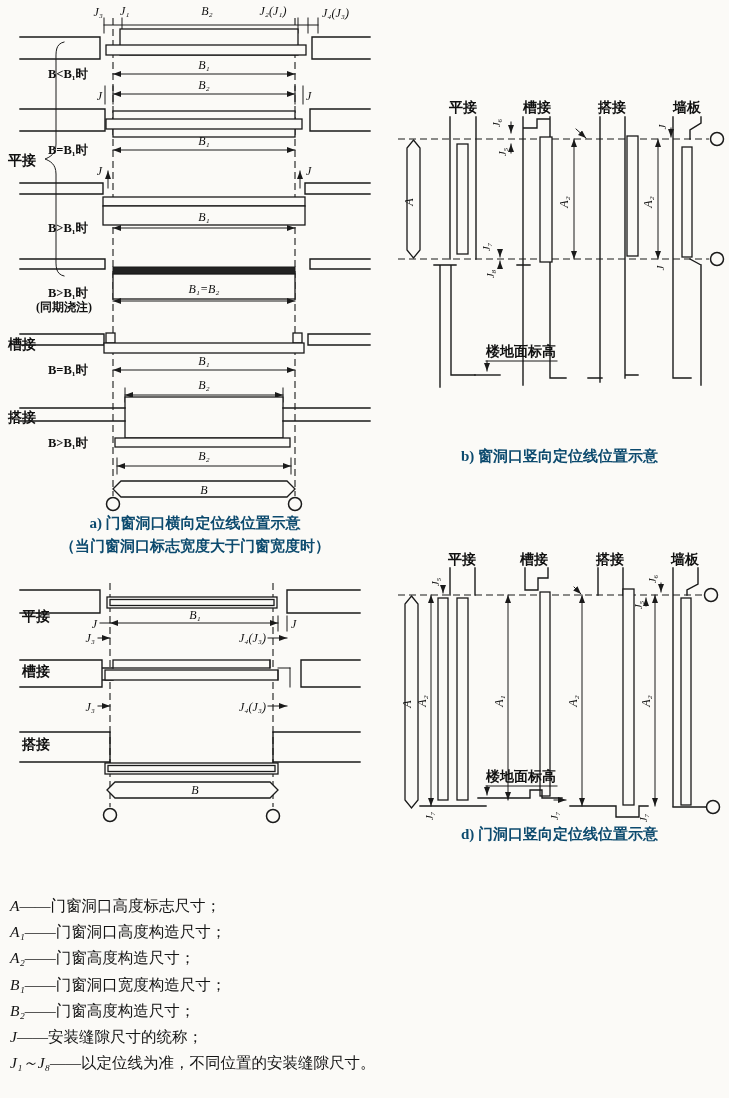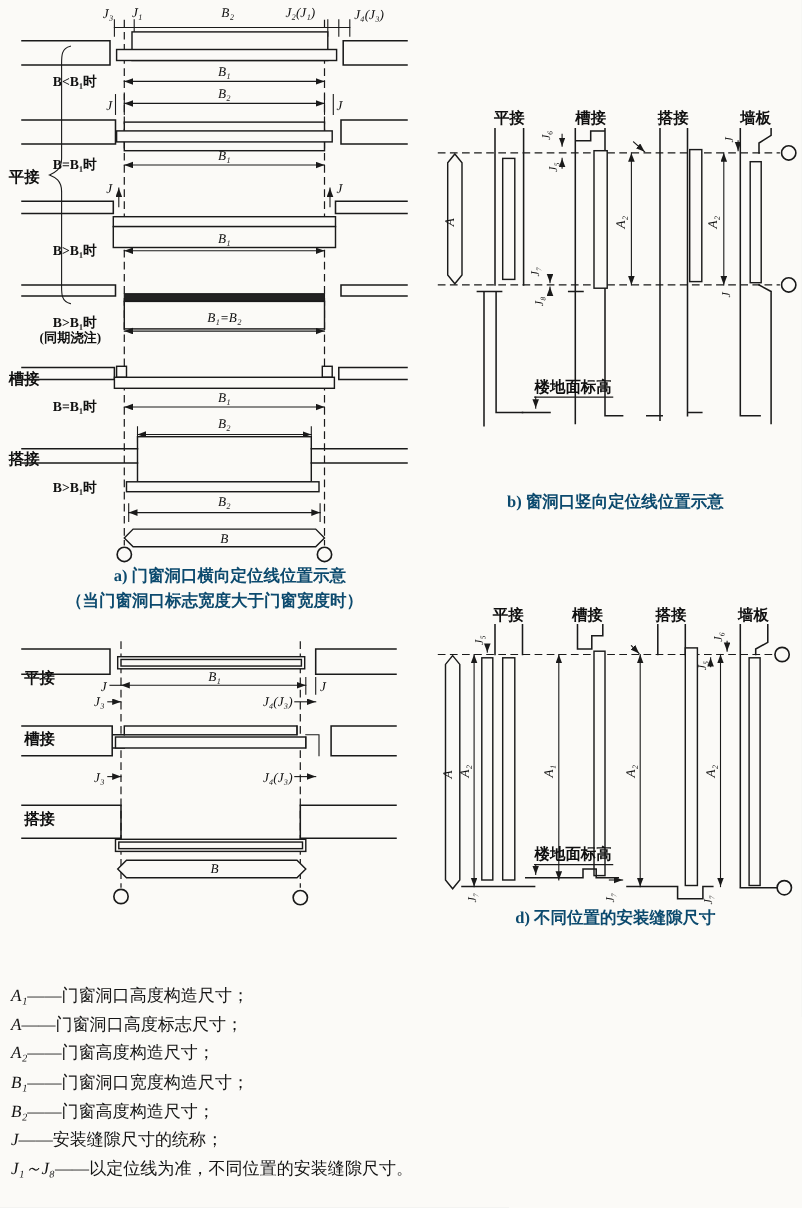--- a/index.html
+++ b/index.html
@@ -128,21 +128,21 @@
       <text class="cond" x="88" y="443" text-anchor="end">B&gt;B₁时</text>
       <text class="it" x="204" y="456" text-anchor="middle">B₂</text>
       <line class="ln thin" x1="117" y1="462" x2="291" y2="462" marker-start="url(#ar)" marker-end="url(#ar)"></line>
       <line class="ln thin" x1="117" y1="454" x2="117" y2="470"></line>
       <line class="ln thin" x1="291" y1="454" x2="291" y2="470"></line>
       <path class="pnl" d="M113,485 L121,477 H287 L295,485 L287,493 H121 Z"></path>
       <text class="it" x="204" y="490" text-anchor="middle">B</text>
     </g>
   </svg>
 
-  <div class="cap" style="left:14px;top:514px;width:390px">a) 门窗洞口横向定位线位置示意</div>
+  <div class="cap" style="left:0;top:514px;width:390px">a) 门窗洞口横向定位线位置示意</div>
   <div class="cap" style="left:0;top:537px;width:390px">（当门窗洞口标志宽度大于门窗宽度时）</div>
 
   <svg style="left:390px;top:60px" width="339" height="392">
     <text class="cn" x="73" y="52" text-anchor="middle">平接</text>
     <text class="cn" x="147" y="52" text-anchor="middle">槽接</text>
     <text class="cn" x="222" y="52" text-anchor="middle">搭接</text>
     <text class="cn" x="297" y="52" text-anchor="middle">墙板</text>
 
     <g>
       <line class="dash" x1="8" y1="79" x2="319" y2="79"></line>
@@ -307,25 +307,25 @@
       <text class="its" transform="rotate(-90 266 51)" x="266" y="51" text-anchor="middle">J₆</text>
       <text class="its" transform="rotate(-90 252 77)" x="252" y="77" text-anchor="middle">J₅</text>
       <line class="ln thin" x1="271" y1="55" x2="271" y2="64" marker-end="url(#ar)"></line>
       <line class="ln thin" x1="256" y1="78" x2="256" y2="70" marker-end="url(#ar)"></line>
       <path class="ln" d="M283,40 V278 M308,40 V56 L297,62 V67"></path>
       <rect class="pnl" x="291" y="70" width="10" height="207"></rect>
       <line class="ln" x1="283" y1="279" x2="316" y2="279"></line>
     </g>
   </svg>
 
-  <div class="cap" style="left:390px;top:825px;width:339px">d) 不同位置的安装缝隙尺寸</div>
+  <div class="cap" style="left:390px;top:825px;width:339px">d) 门洞口竖向定位线位置示意</div>
 
   <div class="legend">
+    <div class="lrow"><span class="sym">A</span><span>——门窗洞口高度标志尺寸；</span></div>
     <div class="lrow"><span class="sym">A₁</span><span>——门窗洞口高度构造尺寸；</span></div>
-    <div class="lrow"><span class="sym">A</span><span>——门窗洞口高度标志尺寸；</span></div>
     <div class="lrow"><span class="sym">A₂</span><span>——门窗高度构造尺寸；</span></div>
     <div class="lrow"><span class="sym">B₁</span><span>——门窗洞口宽度构造尺寸；</span></div>
     <div class="lrow"><span class="sym">B₂</span><span>——门窗高度构造尺寸；</span></div>
     <div class="lrow"><span class="sym">J</span><span>——安装缝隙尺寸的统称；</span></div>
     <div class="lrow"><span class="sym">J₁～J₈</span><span>——以定位线为准，不同位置的安装缝隙尺寸。</span></div>
   </div>
 
 </div>
 
 </body></html>

